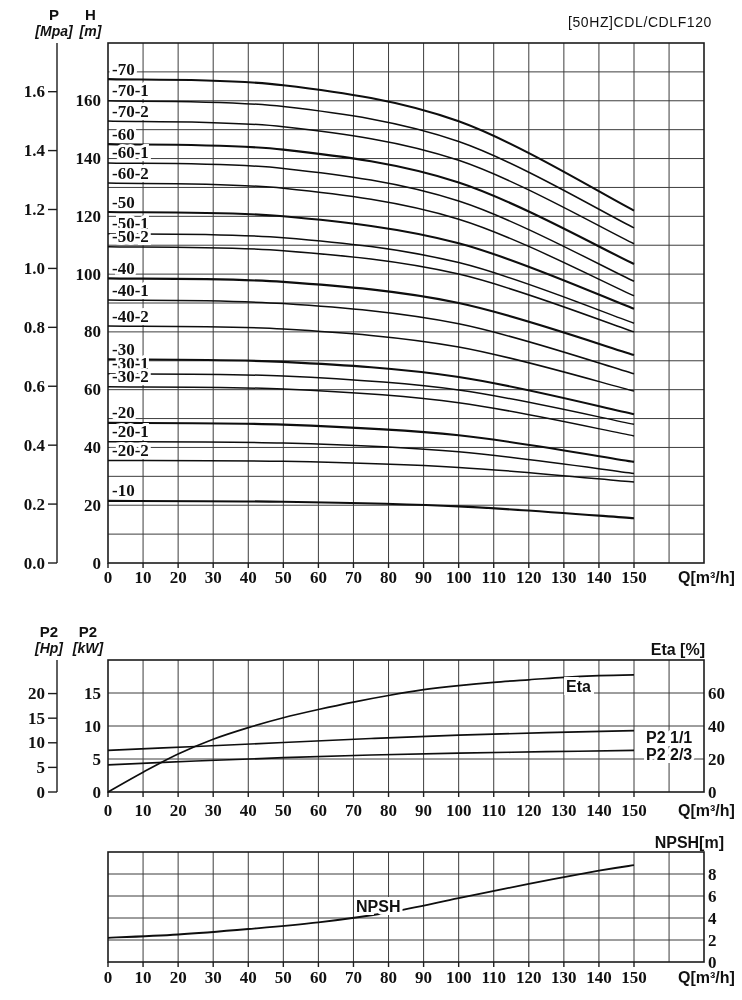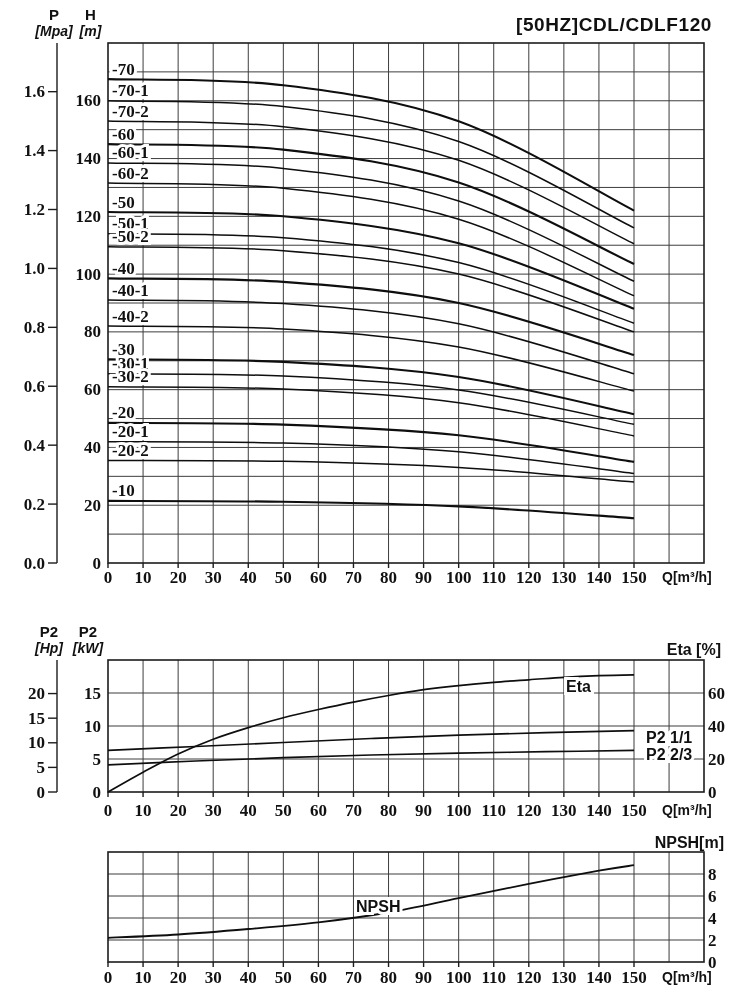--- a/index.html
+++ b/index.html
@@ -2,22 +2,22 @@
 <html><head>
 <meta charset="utf-8">
 <style>
   html,body{margin:0;padding:0;background:#fff;}
   #sheet{position:relative;width:742px;height:1000px;background:#fff;overflow:hidden;
          font-family:"Liberation Sans",sans-serif;color:#111;}
   #sheet > div{position:absolute;}
   svg{position:absolute;left:0;display:block;}
   .hdr2{text-align:center;font-weight:700;font-size:15px;line-height:16px;white-space:nowrap;}
   .hdr2 .u{font-size:14px;font-style:italic;}
-  .title{font-size:19px;font-weight:700;letter-spacing:.6px;white-space:nowrap;}
-  .qlbl{font-size:14px;font-weight:700;white-space:nowrap;}
+  .title{font-size:14px;font-weight:400;letter-spacing:.6px;white-space:nowrap;}
+  .qlbl{font-size:16px;font-weight:700;white-space:nowrap;margin-left:16px;}
   .sidelbl{font-size:16px;font-weight:700;white-space:nowrap;}
   .tk{font:700 17px "Liberation Serif",serif;fill:#111;}
   .cl{font:700 17px "Liberation Serif",serif;fill:#111;}
   .sl{font:700 16px "Liberation Sans",sans-serif;fill:#111;}
   .halo{stroke:#fff;stroke-width:6px;paint-order:stroke;}
 </style>
 </head>
 <body>
 
 <div id="sheet">
@@ -310,19 +310,19 @@
   <div class="qlbl" style="left:662px;top:569px">Q[m³/h]</div>
 
   <div class="hdr2" style="left:26px;top:624px;width:46px">
     <div>P2</div>
     <div class="u">[Hp]</div>
   </div>
   <div class="hdr2" style="left:64px;top:624px;width:48px">
     <div>P2</div>
     <div class="u">[kW]</div>
   </div>
-  <div class="sidelbl" style="right:21px;top:641px">Eta [%]</div>
+  <div class="sidelbl" style="right:37px;top:641px">Eta [%]</div>
   <div class="qlbl" style="left:662px;top:802px">Q[m³/h]</div>
 
   <div class="sidelbl" style="right:18px;top:834px">NPSH[m]</div>
   <div class="qlbl" style="left:662px;top:969px">Q[m³/h]</div>
 
 </div>
 
 </body></html>

